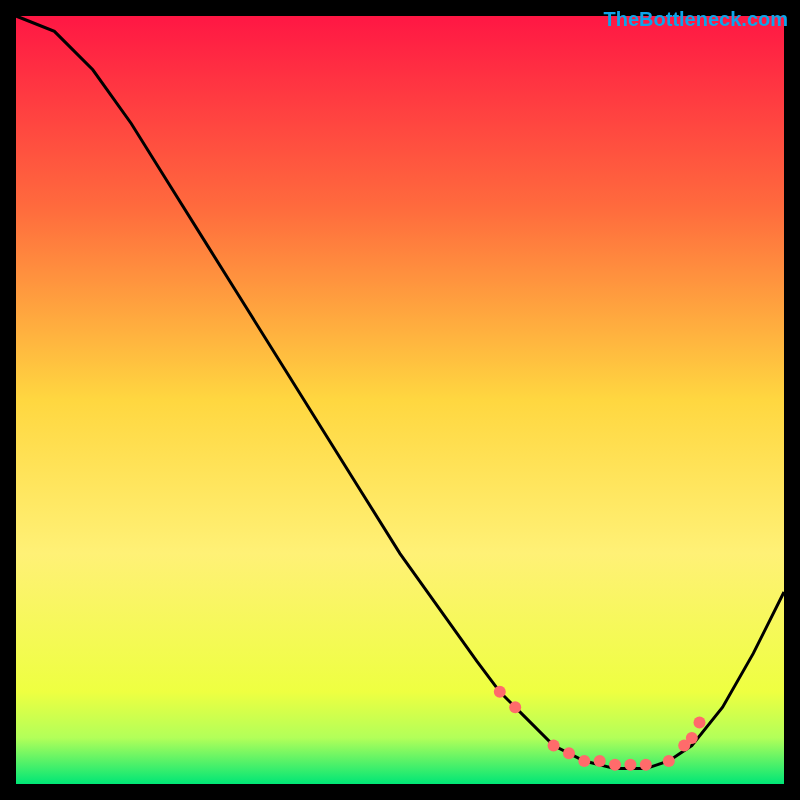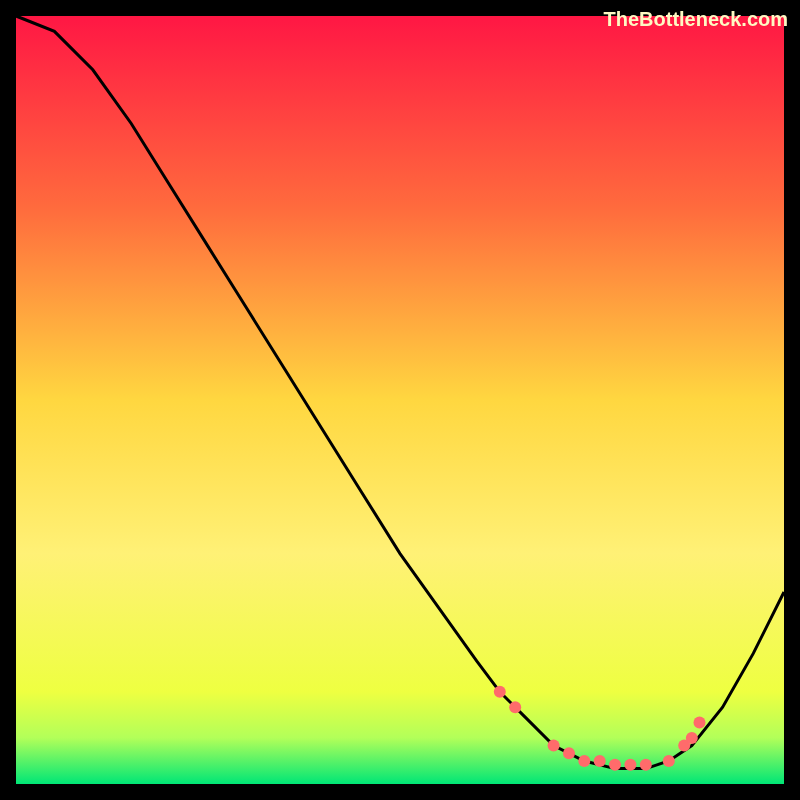--- a/index.html
+++ b/index.html
@@ -8,21 +8,21 @@
     height: 800px;
     background: #000;
     position: relative;
     font-family: Arial, sans-serif;
     overflow: hidden;
   }
   .watermark {
     position: absolute;
     top: 8px;
     right: 12px;
-    color: #fef9c3;
+    color: #0ea5e9;
     font-size: 20px;
     font-weight: bold;
     z-index: 10;
   }
   .chart-area {
     position: absolute;
     left: 16px;
     top: 16px;
     width: 768px;
     height: 768px;

